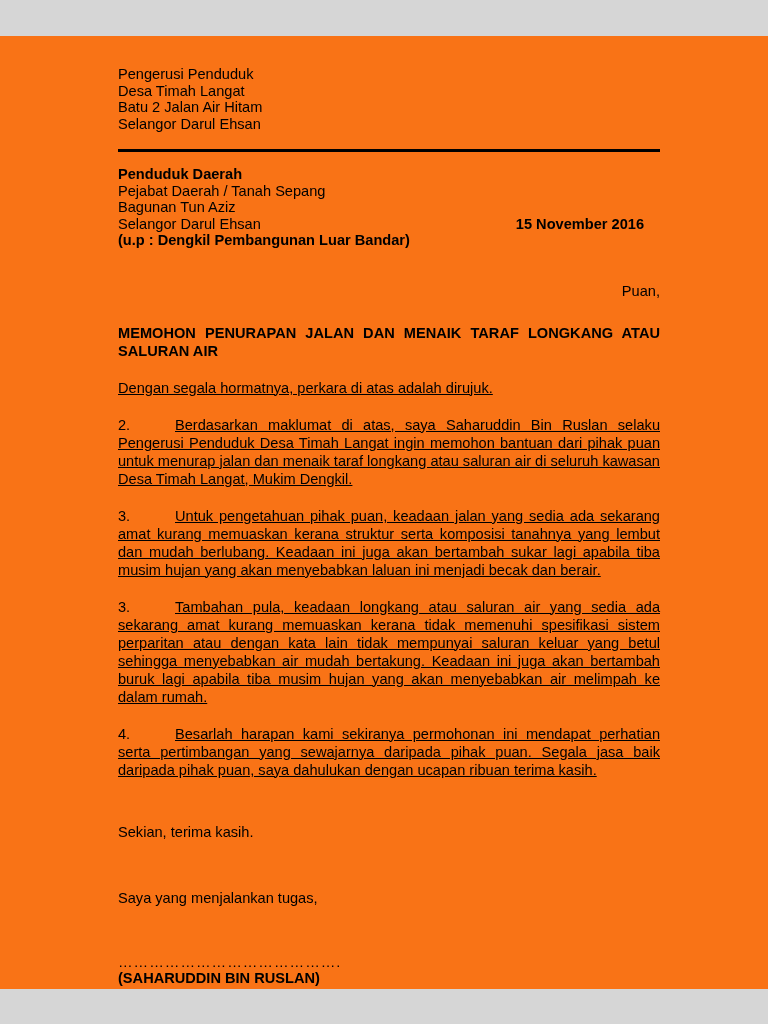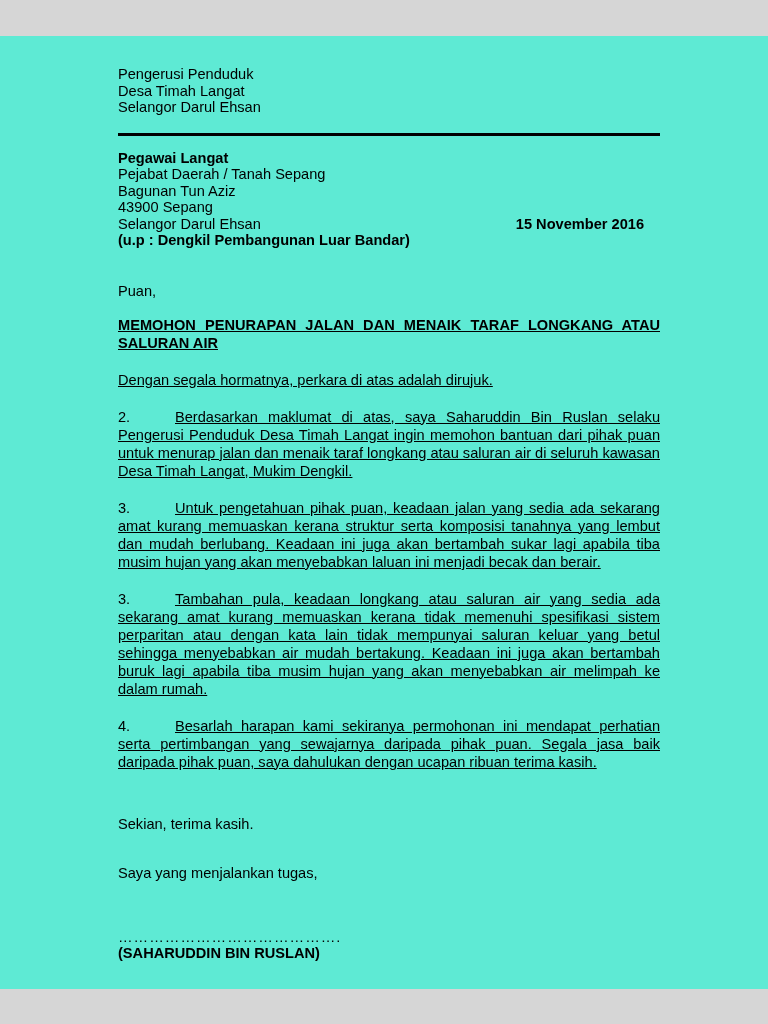--- a/index.html
+++ b/index.html
@@ -10,77 +10,76 @@
     color: #000000;
   }
   .viewer {
     width: 768px;
     height: 1024px;
     padding: 36px 0 35px 0;
   }
   .page {
     width: 768px;
     height: 953px;
-    background: #5eead4;
+    background: #f97316;
     padding: 30px 108px 0 118px;
     font-size: 14.6px;
     line-height: 18px;
     overflow: hidden;
   }
   .addr-line { line-height: 16.5px; }
   .divider {
     border: none;
     border-top: 3px solid #000000;
     margin: 17px 0 14px 0;
   }
   .bold { font-weight: bold; }
   .flexrow {
     display: flex;
     justify-content: space-between;
     align-items: baseline;
   }
   .date { margin-right: 16px; font-weight: bold; }
-  .salutation { margin-top: 33px; }
+  .salutation { margin-top: 33px; text-align: right; }
   .subject {
-    margin-top: 16px;
+    margin-top: 24px;
     font-weight: bold;
     text-align: justify;
-    text-decoration: underline;
   }
   .para {
     margin-top: 19px;
     text-align: justify;
     text-decoration: underline;
   }
   .para-num { display: inline-block; width: 57px; }
   .closing { margin-top: 44px; }
-  .signoff { margin-top: 31px; }
+  .signoff { margin-top: 48px; }
   .sig-dots { margin-top: 47px; letter-spacing: 1px; }
   .sig-name { font-weight: bold; }
   .sig-line { line-height: 16.5px; }
 </style>
 </head>
 <body>
 
 <div class="viewer">
   <div class="page">
 
     <div>
       <div class="addr-line">Pengerusi Penduduk</div>
       <div class="addr-line">Desa Timah Langat</div>
+      <div class="addr-line">Batu 2 Jalan Air Hitam</div>
       <div class="addr-line">Selangor Darul Ehsan</div>
     </div>
 
     <hr class="divider">
 
     <div>
-      <div class="addr-line bold">Pegawai Langat</div>
+      <div class="addr-line bold">Penduduk Daerah</div>
       <div class="addr-line">Pejabat Daerah / Tanah Sepang</div>
       <div class="addr-line">Bagunan Tun Aziz</div>
-      <div class="addr-line">43900 Sepang</div>
       <div class="addr-line flexrow">
         <span>Selangor Darul Ehsan</span>
         <span class="date">15 November 2016</span>
       </div>
       <div class="addr-line bold">(u.p : Dengkil Pembangunan Luar Bandar)</div>
     </div>
 
     <div class="salutation">Puan,</div>
 
     <div class="subject">MEMOHON PENURAPAN JALAN DAN MENAIK TARAF LONGKANG ATAU SALURAN AIR</div>

